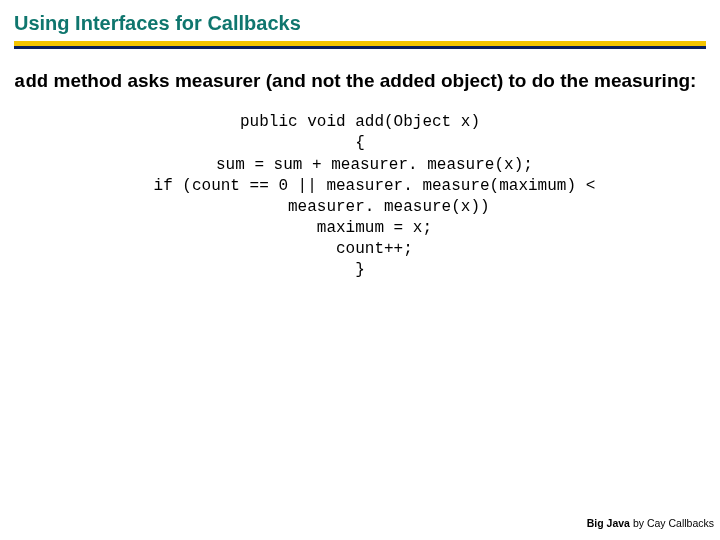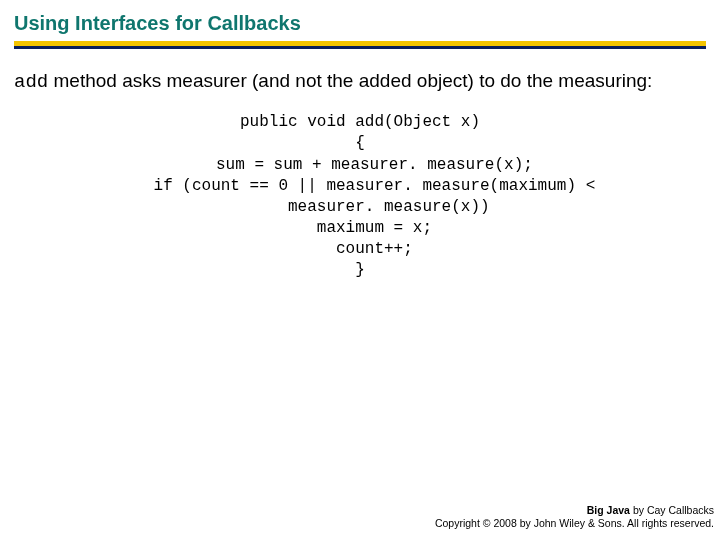--- a/index.html
+++ b/index.html
@@ -29,20 +29,21 @@
   }
   .rule-navy {
     height: 3px;
     background: #0a1f5c;
   }
   .body-text {
     padding: 14px 14px 0 14px;
     font-size: 19px;
     line-height: 1.28;
     color: #000;
+    font-weight: bold;
   }
   .mono {
     font-family: "Courier New", Courier, monospace;
   }
   .code-block {
     padding: 18px 14px 0 14px;
     font-family: "Courier New", Courier, monospace;
     font-size: 16px;
     line-height: 1.32;
     white-space: pre;
@@ -83,14 +84,13 @@
    if (count == 0 || measurer. measure(maximum) &lt;
       measurer. measure(x))
    maximum = x;
    count++;
 }</div>
 
 <div class="footer">
   <div>
     <span class="book">Big Java</span><span> by Cay Callbacks</span>
   </div>
-  <div>Copyright © 2008 by John Wiley &amp; Sons. All rights reserved.</div>
 </div>
 
 </body></html>

